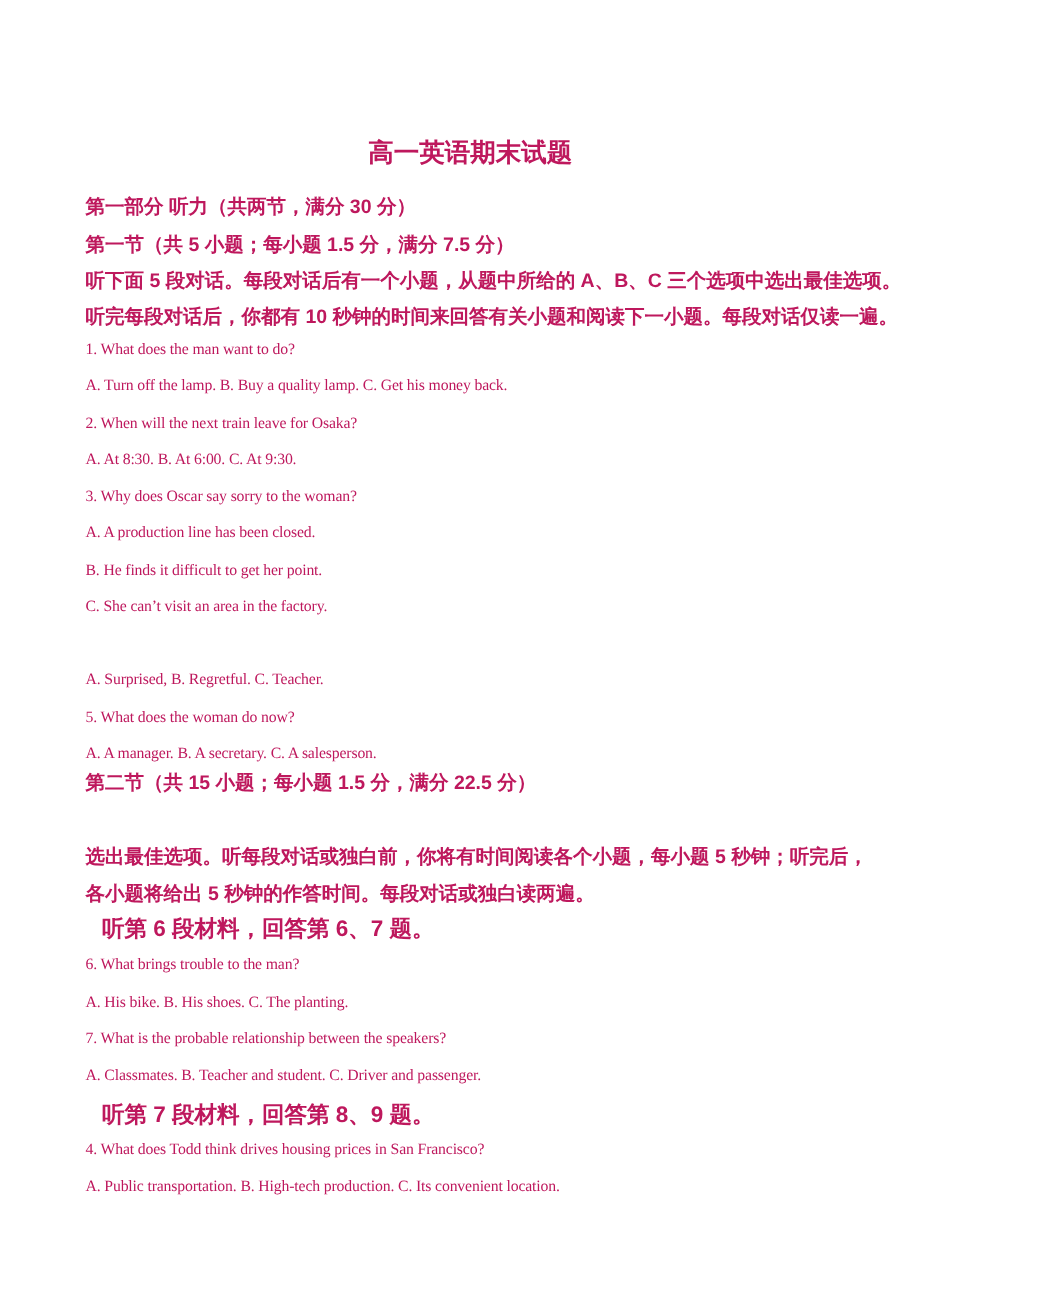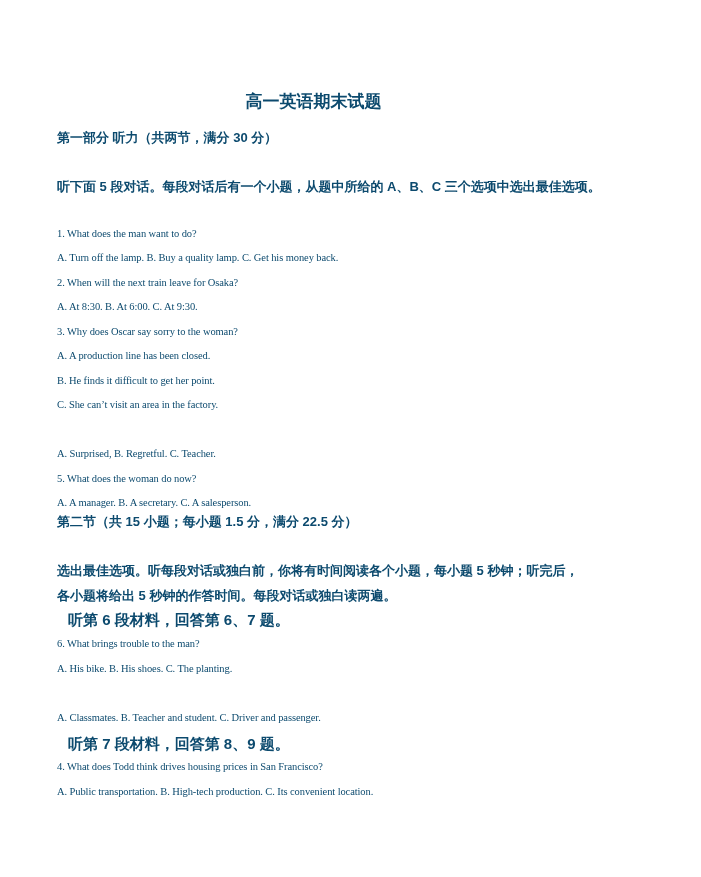--- a/index.html
+++ b/index.html
@@ -6,21 +6,21 @@
     margin: 0;
     padding: 0;
     background: #ffffff;
   }
   .page {
     position: relative;
     width: 701px;
     height: 877px;
     background: #ffffff;
     overflow: hidden;
-    color: #0c4a6e;
+    color: #be185d;
   }
   .line {
     position: absolute;
     left: 57px;
     white-space: nowrap;
   }
   .title {
     left: 57px;
     width: 513px;
     text-align: center;
@@ -51,40 +51,43 @@
   }
 </style>
 </head>
 <body>
 
 <div class="page">
 
   <div class="line title" style="top:93px">高一英语期末试题</div>
 
   <div class="line cn" style="top:131px">第一部分 听力（共两节，满分 30 分）</div>
+  <div class="line cn" style="top:156px">第一节（共 5 小题；每小题 1.5 分，满分 7.5 分）</div>
   <div class="line cn" style="top:180px">听下面 5 段对话。每段对话后有一个小题，从题中所给的 A、B、C 三个选项中选出最佳选项。</div>
+  <div class="line cn" style="top:204px">听完每段对话后，你都有 10 秒钟的时间来回答有关小题和阅读下一小题。每段对话仅读一遍。</div>
 
   <div class="line en" style="top:228px">1. What does the man want to do?</div>
   <div class="line en" style="top:252px">A. Turn off the lamp. B. Buy a quality lamp. C. Get his money back.</div>
   <div class="line en" style="top:277px">2. When will the next train leave for Osaka?</div>
   <div class="line en" style="top:301px">A. At 8:30. B. At 6:00. C. At 9:30.</div>
   <div class="line en" style="top:326px">3. Why does Oscar say sorry to the woman?</div>
   <div class="line en" style="top:350px">A. A production line has been closed.</div>
   <div class="line en" style="top:375px">B. He finds it difficult to get her point.</div>
   <div class="line en" style="top:399px">C. She can’t visit an area in the factory.</div>
   <div class="line en" style="top:448px">A. Surprised, B. Regretful. C. Teacher.</div>
   <div class="line en" style="top:473px">5. What does the woman do now?</div>
   <div class="line en" style="top:497px">A. A manager. B. A secretary. C. A salesperson.</div>
 
   <div class="line cn" style="top:515px">第二节（共 15 小题；每小题 1.5 分，满分 22.5 分）</div>
   <div class="line cn" style="top:564px">选出最佳选项。听每段对话或独白前，你将有时间阅读各个小题，每小题 5 秒钟；听完后，</div>
   <div class="line cn" style="top:589px">各小题将给出 5 秒钟的作答时间。每段对话或独白读两遍。</div>
 
   <div class="line cn-head" style="top:612px">听第 6 段材料，回答第 6、7 题。</div>
   <div class="line en" style="top:638px">6. What brings trouble to the man?</div>
   <div class="line en" style="top:663px">A. His bike. B. His shoes. C. The planting.</div>
+  <div class="line en" style="top:687px">7. What is the probable relationship between the speakers?</div>
   <div class="line en" style="top:712px">A. Classmates. B. Teacher and student. C. Driver and passenger.</div>
 
   <div class="line cn-head" style="top:736px">听第 7 段材料，回答第 8、9 题。</div>
   <div class="line en" style="top:761px">4. What does Todd think drives housing prices in San Francisco?</div>
   <div class="line en" style="top:786px">A. Public transportation. B. High-tech production. C. Its convenient location.</div>
 
 </div>
 
 </body></html>

